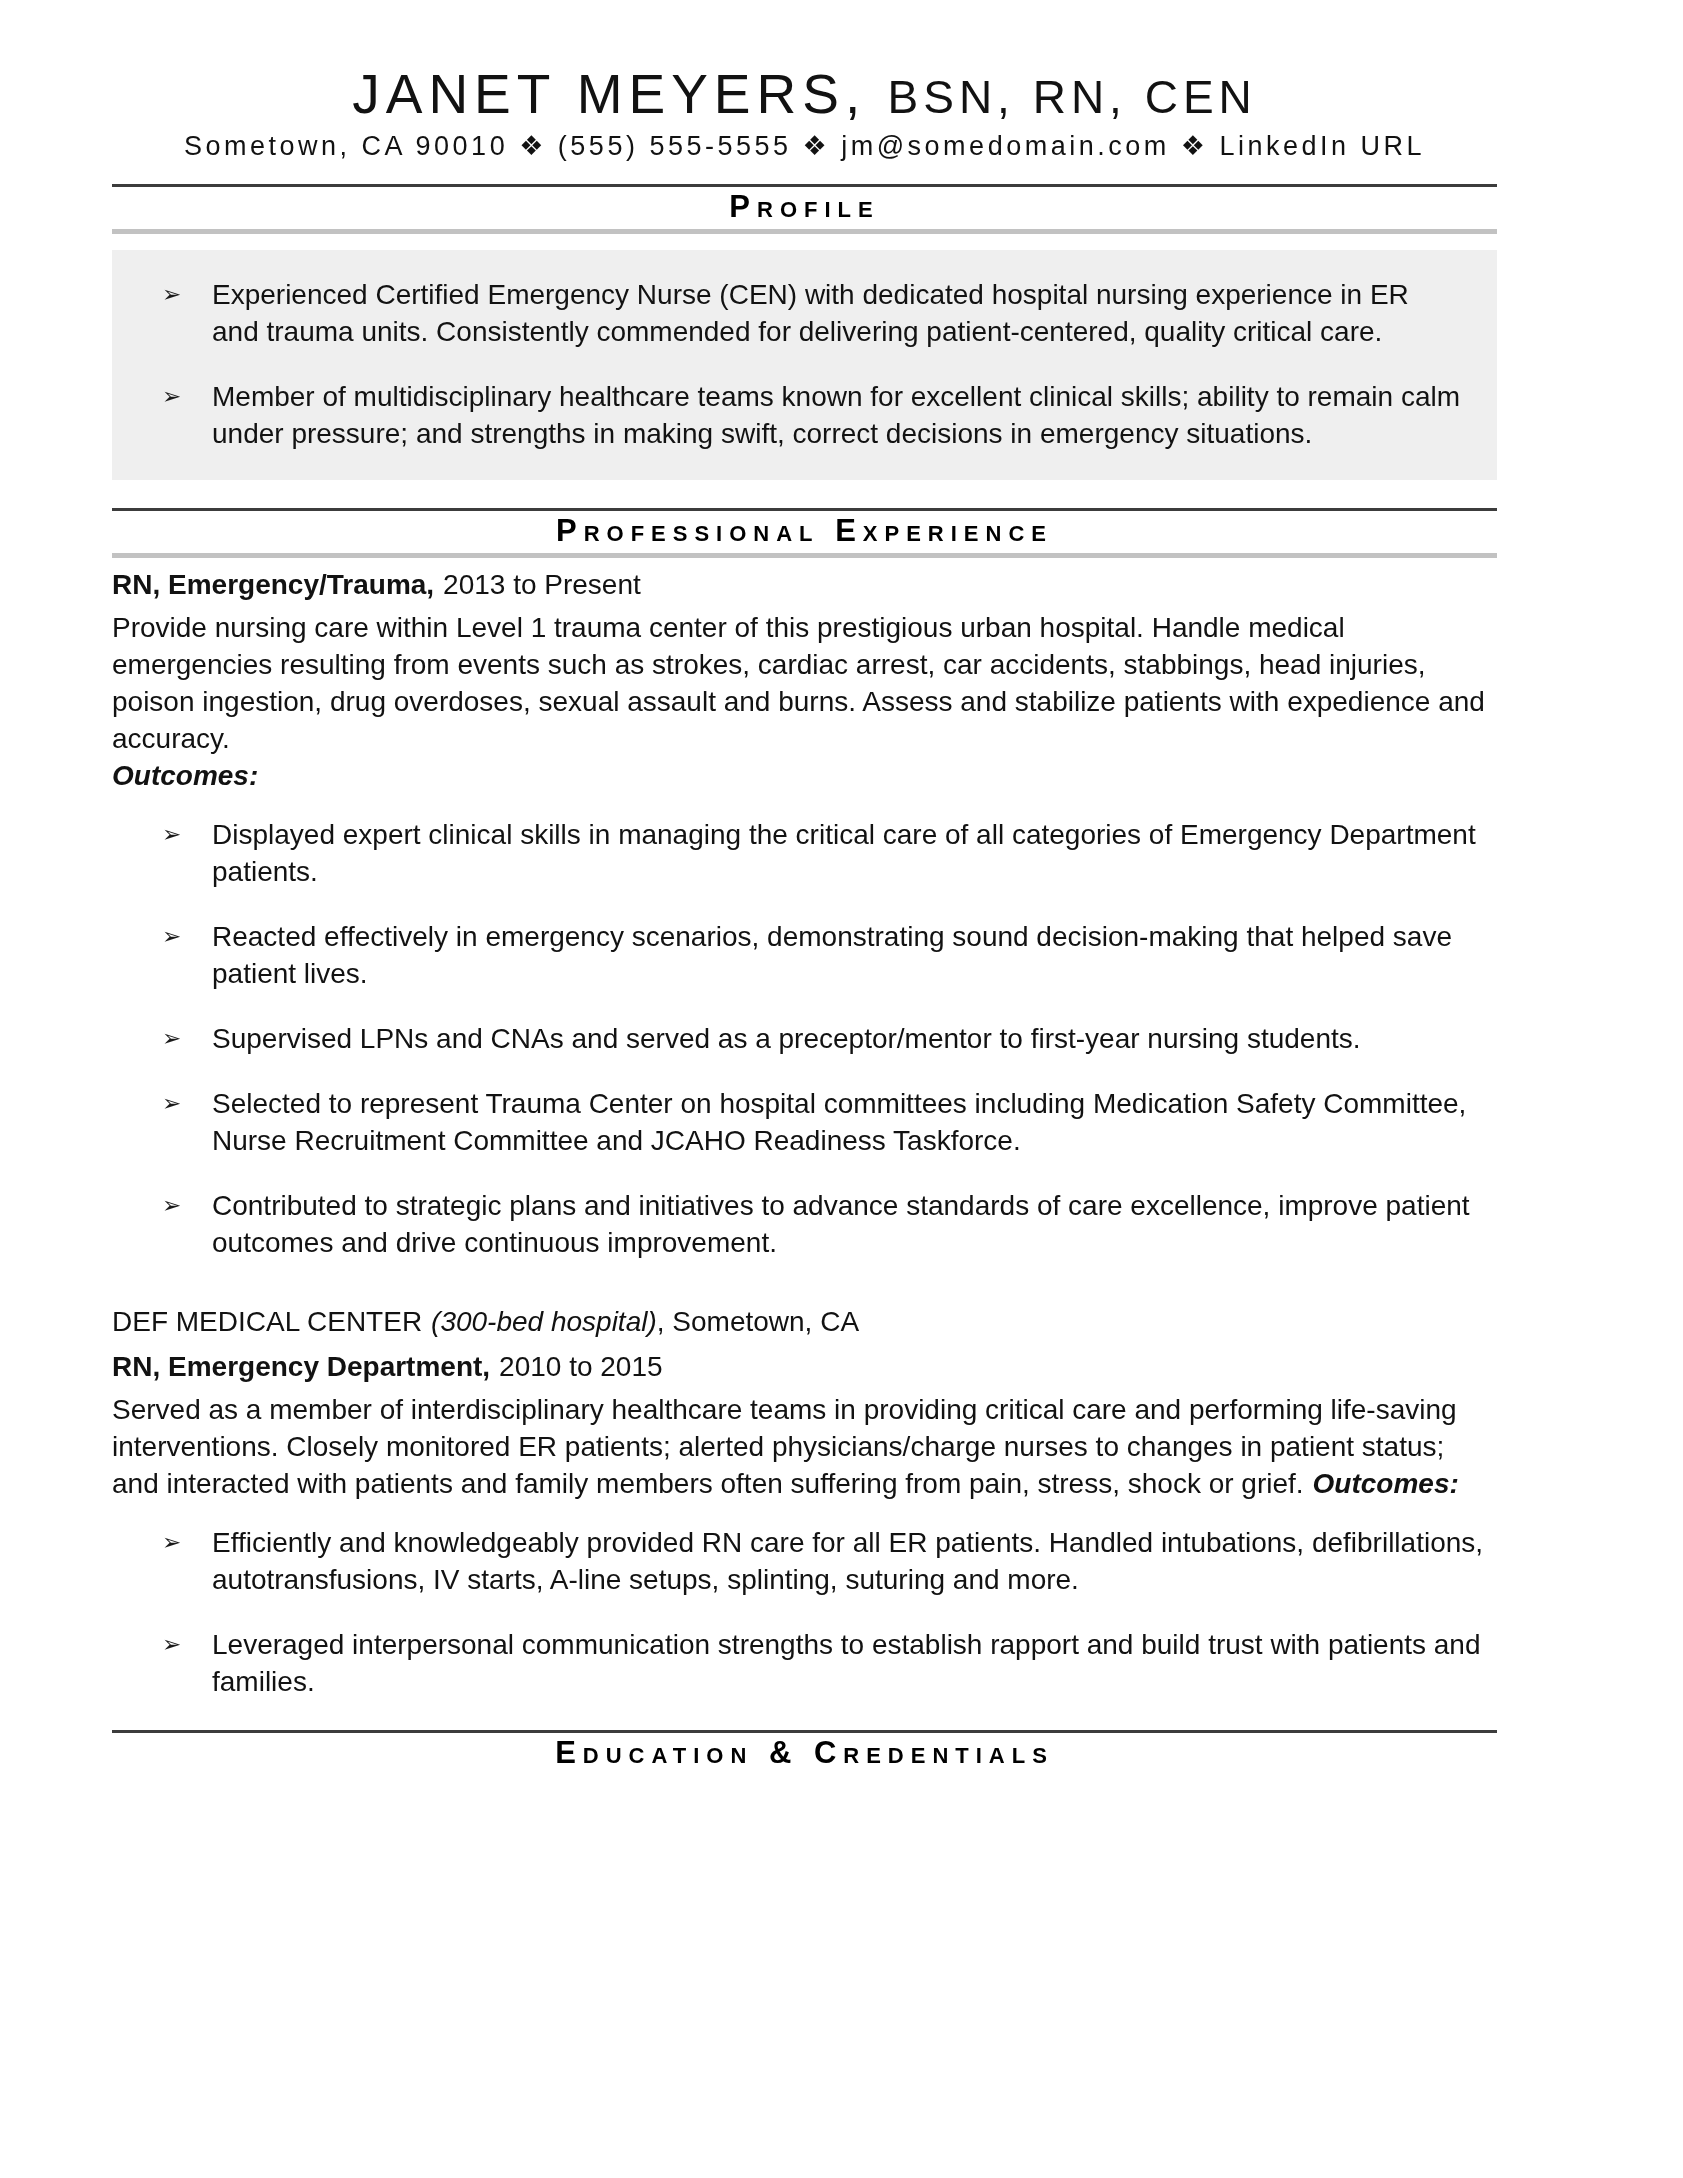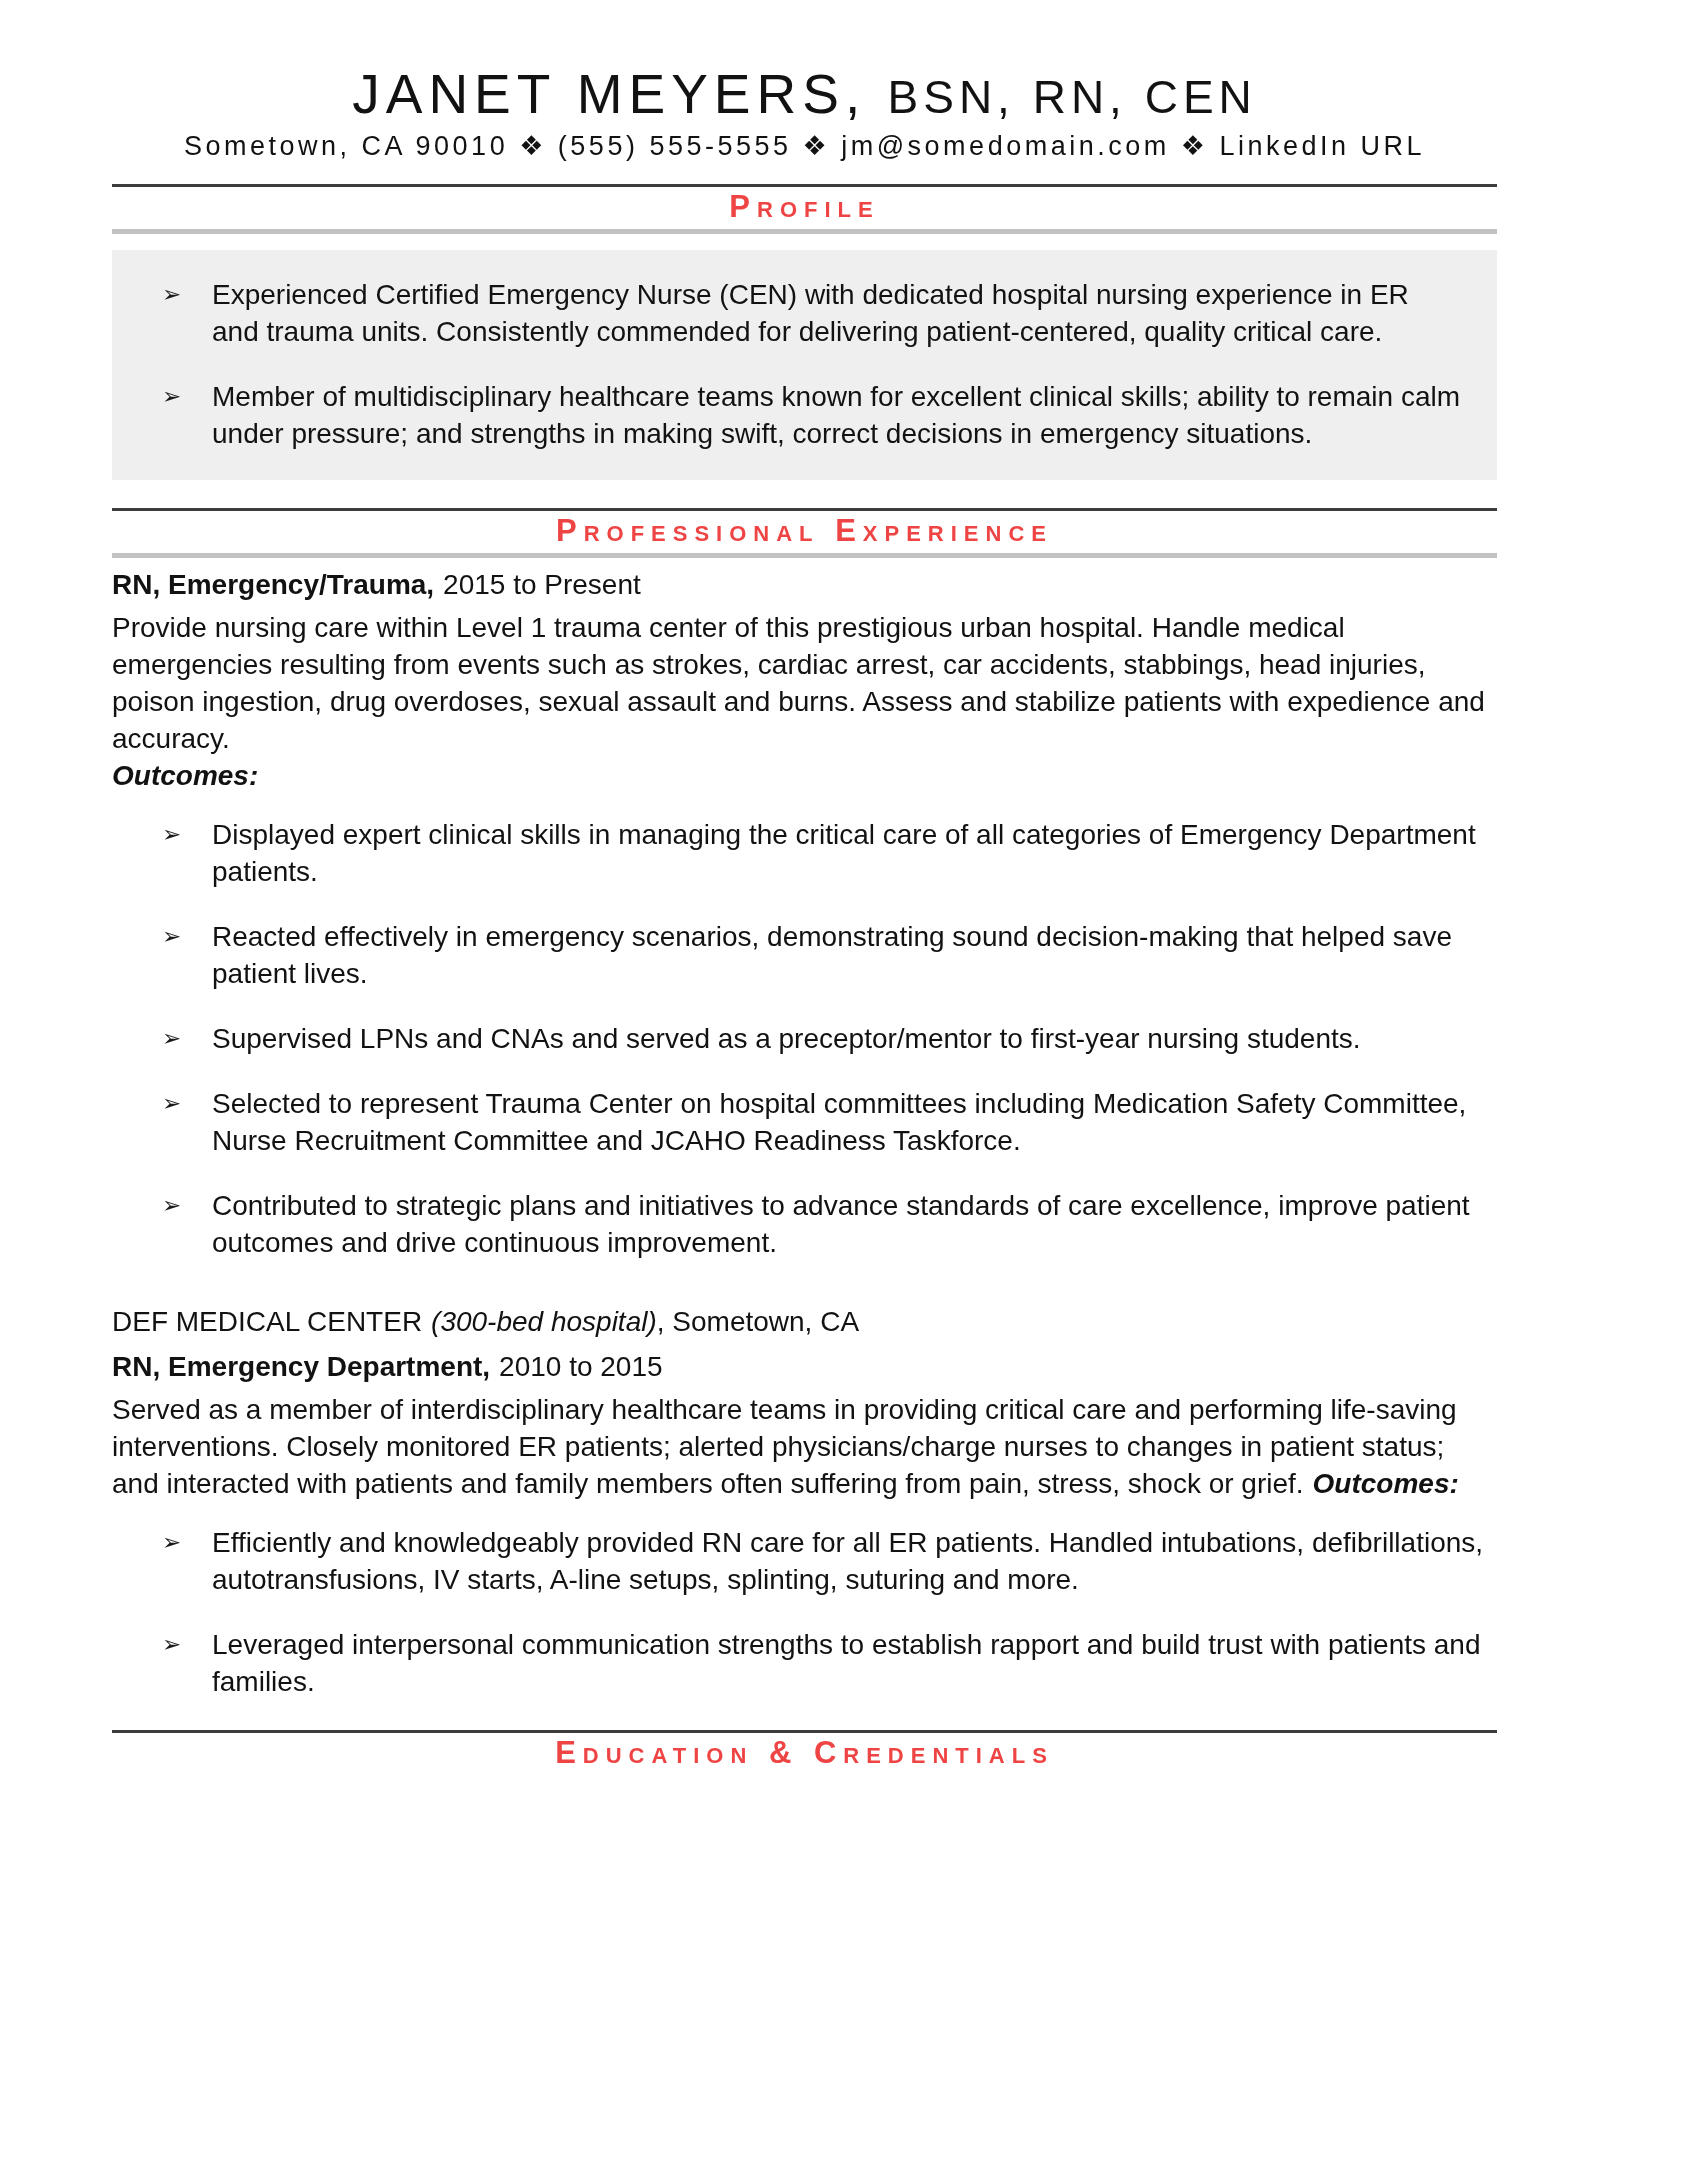--- a/index.html
+++ b/index.html
@@ -46,21 +46,21 @@
   .rule-gray { border: 0; border-top: 5px solid #c2c2c2; margin: 0; }
   .sec-title {
     text-align: center;
     font-weight: bold;
     font-size: 31px;
     line-height: 1.1;
     font-variant: small-caps;
     font-variant-caps: small-caps;
     letter-spacing: 7px;
     padding: 3px 0 5px;
-    color: #ef4444;
+    color: #000000;
   }
   
   .profile-box {
     margin-top: 16px;
     background: #efefef;
     padding: 26px 36px 28px 0;
   }
   
   .b-row {
     display: flex;
@@ -141,21 +141,21 @@
   </div>
 
   <div class="sec-head exp">
     <hr class="rule-dark">
     <div class="sec-title">Professional Experience</div>
     <hr class="rule-gray">
   </div>
 
   <article>
     <div class="role-line">
-      <span class="role">RN, Emergency/Trauma,</span><span>2015 to Present</span>
+      <span class="role">RN, Emergency/Trauma,</span><span>2013 to Present</span>
     </div>
     <div class="job-summary">Provide nursing care within Level 1 trauma center of this prestigious urban hospital. Handle medical emergencies resulting from events such as strokes, cardiac arrest, car accidents, stabbings, head injuries, poison ingestion, drug overdoses, sexual assault and burns. Assess and stabilize patients with expedience and accuracy.</div>
     <div class="outcomes">Outcomes:</div>
     <div class="job-bullets">
       <div class="b-row">
         <span class="b-marker">➢</span>
         <span class="b-text">Displayed expert clinical skills in managing the critical care of all categories of Emergency Department patients.</span>
       </div>
       <div class="b-row">
         <span class="b-marker">➢</span>

